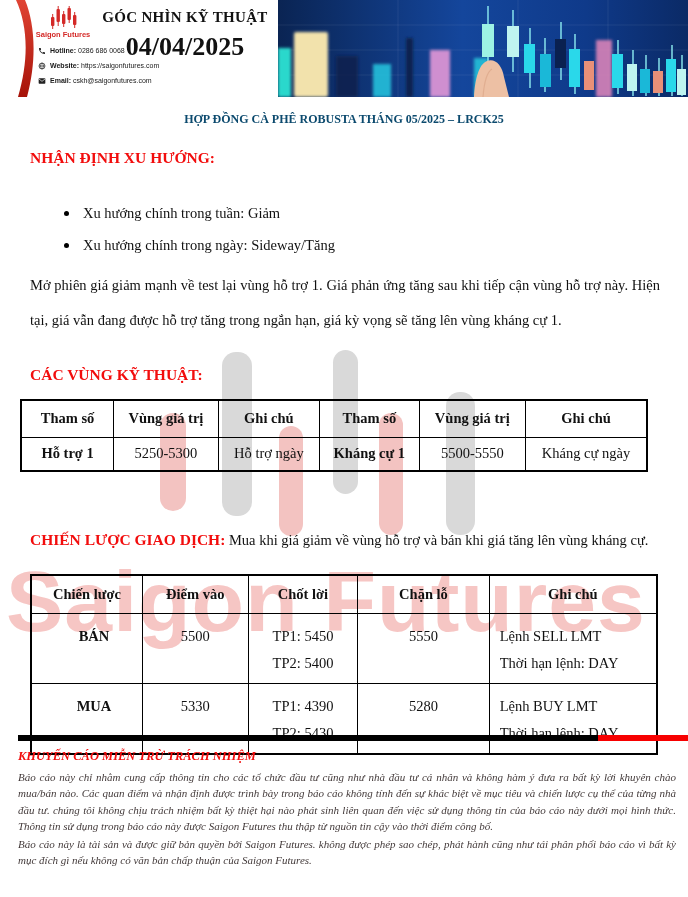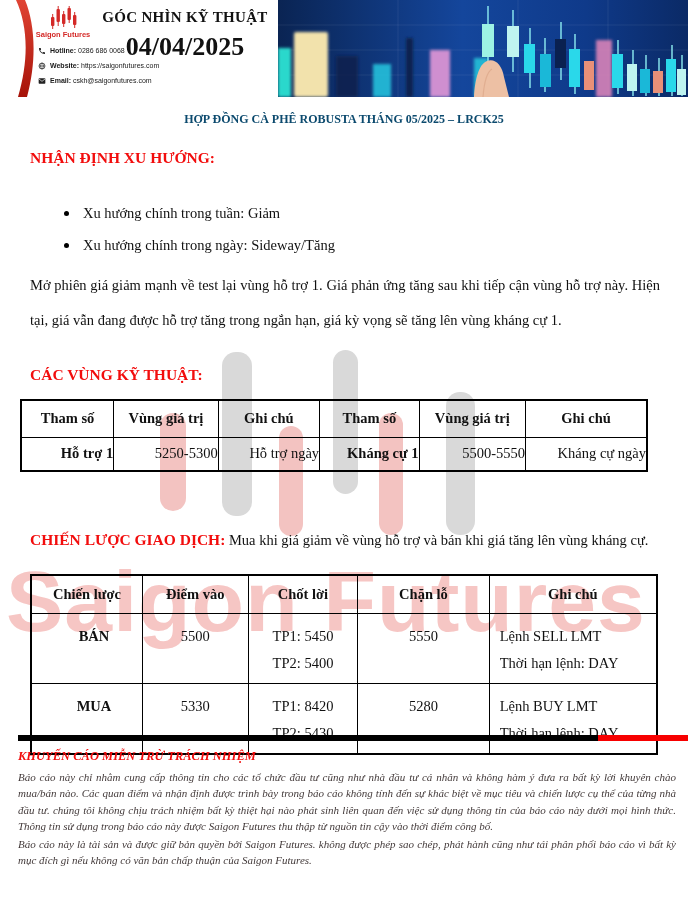--- a/index.html
+++ b/index.html
@@ -45,21 +45,21 @@
                 line-height:34.5px; text-align:justify; color:#111; }
   .sec2-h { position:absolute; top:366px; left:30px; }
   .strategy-line { position:absolute; top:525px; left:30px; width:630px; font-size:14.5px;
                    line-height:30px; text-align:justify; color:#111; }
 
   
   table { border-collapse:collapse; background:transparent; table-layout:fixed; }
   .t1 { position:absolute; top:399px; left:20px; width:628px; border:2px solid #000; }
   .t1 th, .t1 td { border:1.5px solid #000; text-align:center; font-size:14.5px; color:#111; }
   .t1 th { height:37px; font-weight:bold; }
-  .t1 td { height:34px;text-align:right; }
+  .t1 td { height:34px; }
   .t1 td.bold { font-weight:bold; }
 
   .t2 { position:absolute; top:574px; left:30px; width:628px; border:2px solid #000; }
   .t2 th, .t2 td { border:1.5px solid #000; text-align:center; font-size:14.5px; color:#111; }
   .t2 th { height:38px; font-weight:bold; }
   .t2 td { vertical-align:top; padding-top:9px; padding-bottom:6px; line-height:27px; }
   .t2 td.bold { font-weight:bold;padding-left:14px; }
   .t2 td.notes { text-align:left; padding-left:10px; }
   .cell-line { display:block; }
 
@@ -283,21 +283,21 @@
         <td>5550</td>
         <td class="notes">
           <span class="cell-line">Lệnh SELL LMT</span>
           <span class="cell-line">Thời hạn lệnh: DAY</span>
         </td>
       </tr>
       <tr>
         <td class="bold">MUA</td>
         <td>5330</td>
         <td>
-          <span class="cell-line">TP1: 8420</span>
+          <span class="cell-line">TP1: 4390</span>
           <span class="cell-line">TP2: 5430</span>
         </td>
         <td>5280</td>
         <td class="notes">
           <span class="cell-line">Lệnh BUY LMT</span>
           <span class="cell-line">Thời hạn lệnh: DAY</span>
         </td>
       </tr>
     </tbody>
       </table>

